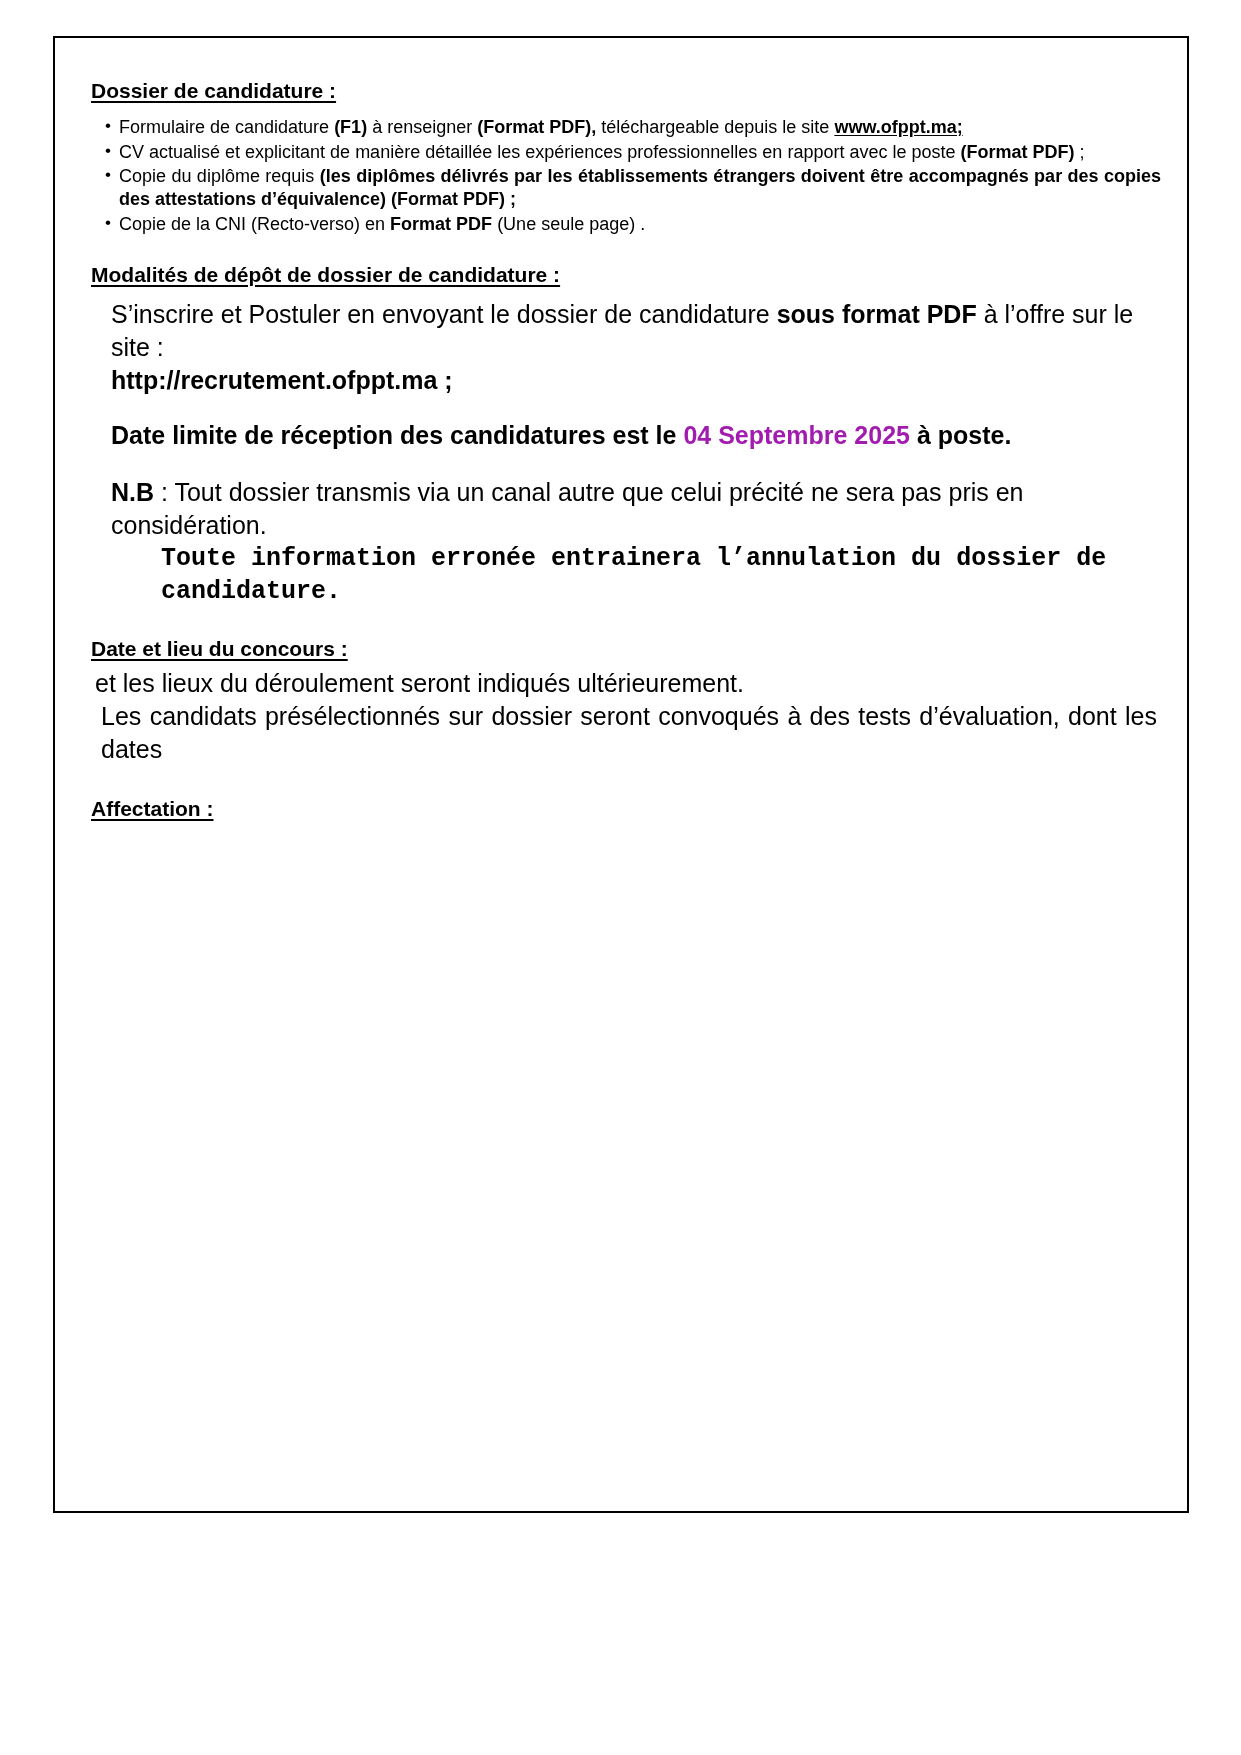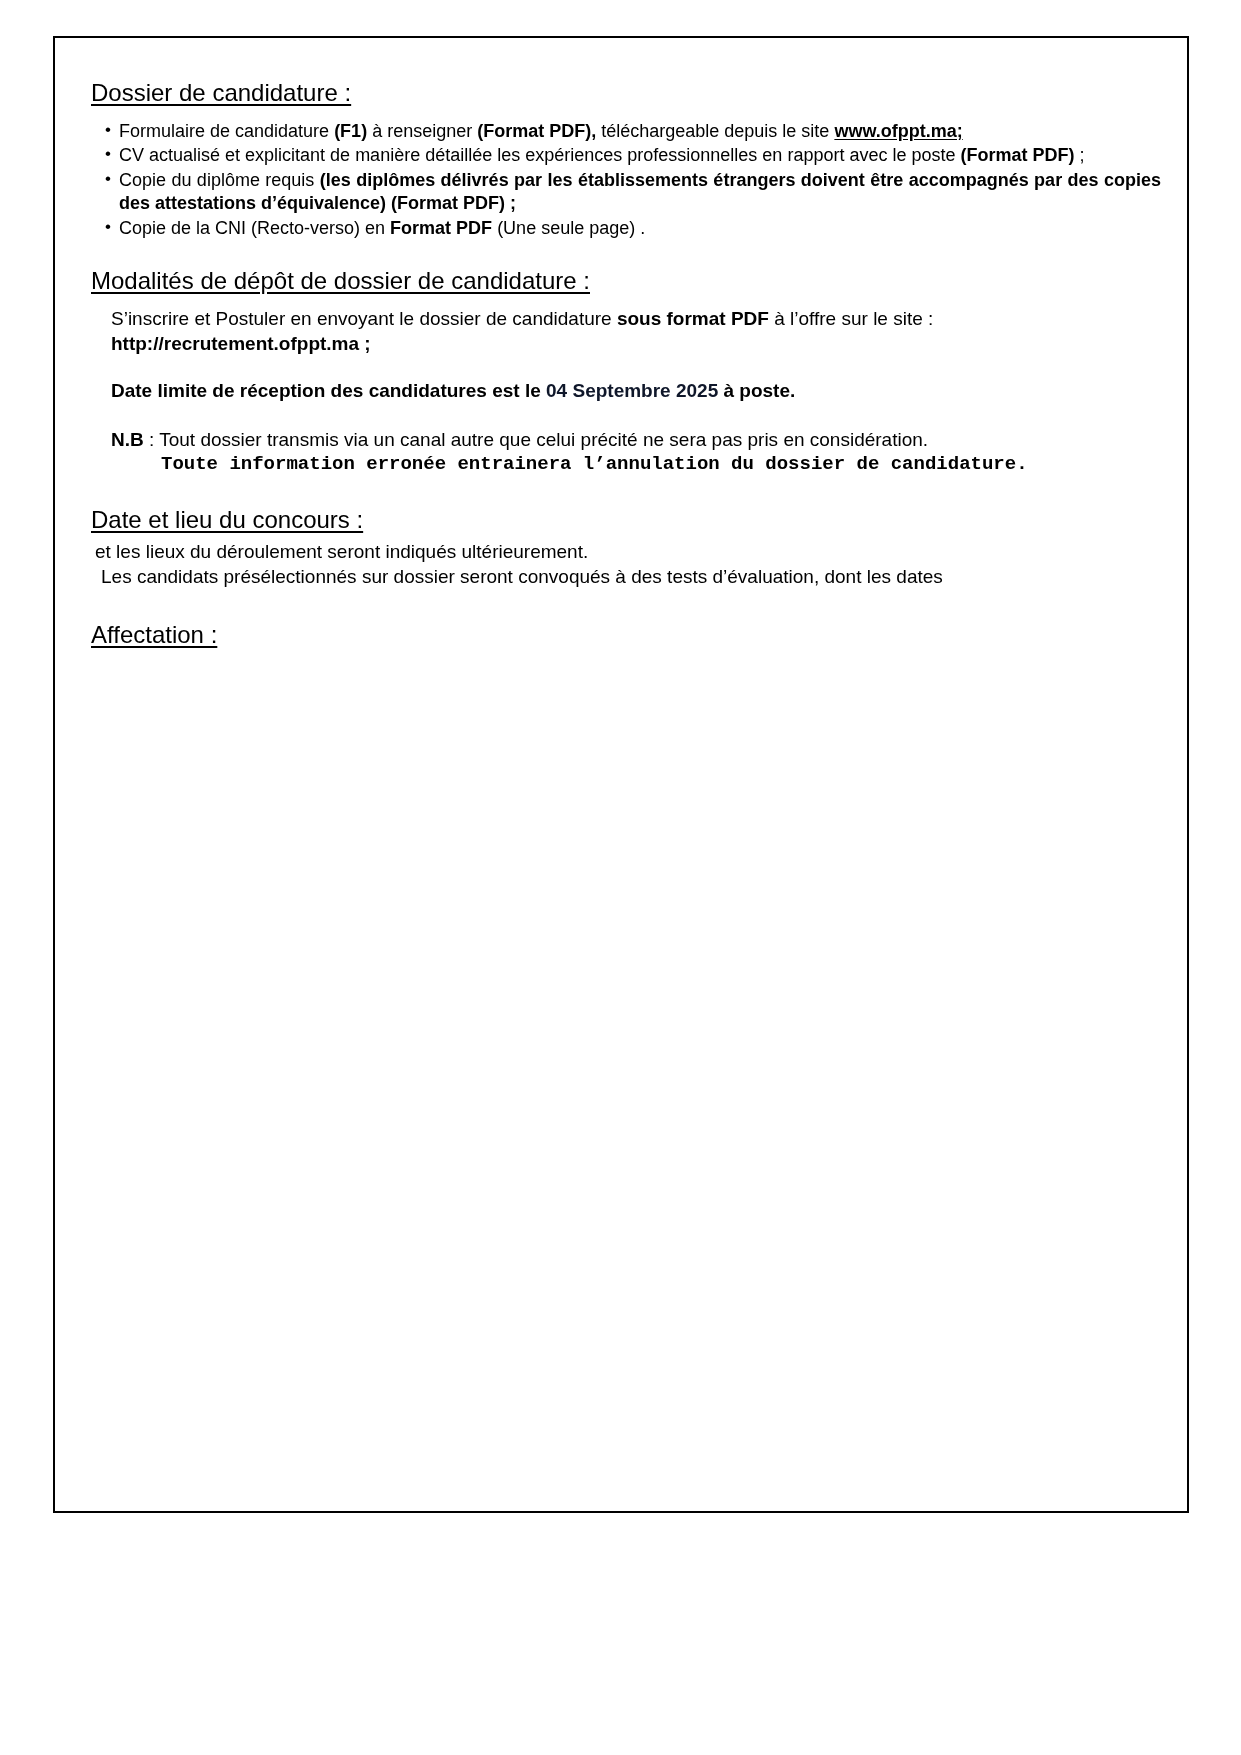--- a/index.html
+++ b/index.html
@@ -26,22 +26,22 @@
   }
   .page-inner {
     position: absolute;
     left: 18px;
     top: 40px;
     right: 26px;
   }
 
   
   .section-heading {
-    font-size: 24px;
-    font-weight: normal;
+    font-size: 21px;
+    font-weight: bold;
     line-height: 1.25;
     margin: 0;
     padding: 0;
   }
   .section-heading .ul {
     text-decoration: underline;
     text-underline-offset: 3px;
   }
   .h-dossier { margin-left: 18px; margin-bottom: 12px; }
   .h-modalites { margin-left: 18px; margin-top: 26px; margin-bottom: 10px; }
@@ -68,21 +68,21 @@
     position: absolute;
     left: 32px;
     top: -1px;
     font-size: 17px;
     line-height: 1.30;
   }
   li.nojustify { text-align: left; }
 
   
   .para {
-    font-size: 19px;
+    font-size: 25px;
     line-height: 1.32;
     margin: 0;
   }
   .p-inscrire { margin-left: 38px; }
   .p-date     { margin-left: 38px; margin-top: 22px; font-weight: bold; }
   .p-nb       { margin-left: 38px; margin-top: 24px; }
   .p-nb-2     { margin-left: 88px; font-weight: bold; font-family: Liberation Mono, monospace; }
   .p-concours { margin-left: 28px; text-align: justify; padding-right: 4px; }
   .p-concours-2 { margin-left: 22px; }
   .p-affect   { margin-left: 34px; }
@@ -106,21 +106,21 @@
 
       <li><span>Copie du diplôme requis </span><b>(les diplômes délivrés par les établissements étrangers doivent être accompagnés par des copies des attestations d’équivalence) (Format PDF) ;</b></li>
 
       <li class="nojustify"><span>Copie de la CNI (Recto-verso) en </span><b>Format PDF</b><span> (Une seule page) .</span></li>
     </ul>
 
     <div class="section-heading h-modalites"><span class="ul">Modalités de dépôt de dossier de candidature :</span></div>
 
     <p class="para p-inscrire"><span>S’inscrire et Postuler en envoyant le dossier de candidature </span><b>sous format PDF</b><span> à l’offre sur le site :</span><br><b>http://recrutement.ofppt.ma ;</b></p>
 
-    <p class="para p-date"><span>Date limite de réception des candidatures est le </span><span class="accent" style="color:#0f172a">04 Septembre 2025</span><span> à poste.</span></p>
+    <p class="para p-date"><span>Date limite de réception des candidatures est le </span><span class="accent" style="color:#a21caf">04 Septembre 2025</span><span> à poste.</span></p>
 
     <p class="para p-nb"><b>N.B</b><span> : Tout dossier transmis via un canal autre que celui précité ne sera pas pris en considération.</span></p>
     <p class="para p-nb-2">Toute information erronée entrainera l’annulation du dossier de candidature.</p>
 
     <div class="section-heading h-datelieu"><span class="ul">Date et lieu du concours :</span></div>
     <p class="para p-concours-2">et les lieux du déroulement seront indiqués ultérieurement.</p>
     <p class="para p-concours">Les candidats présélectionnés sur dossier seront convoqués à des tests d’évaluation, dont les dates</p>
 
     <div class="section-heading h-affectation"><span class="ul">Affectation :</span></div>
 

